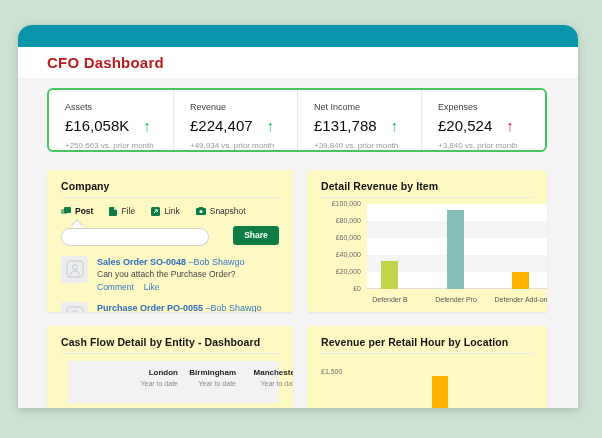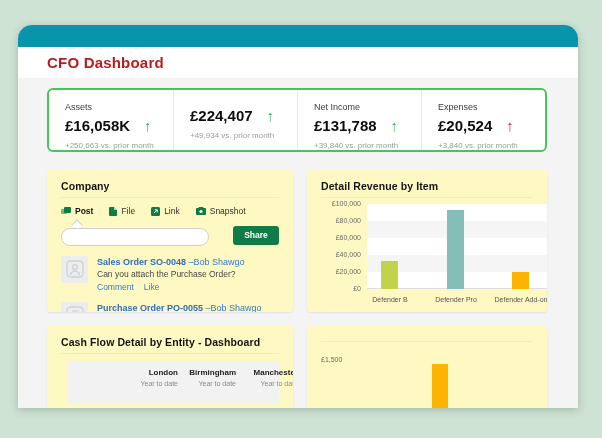--- a/index.html
+++ b/index.html
@@ -14,21 +14,21 @@
   .app-title { font-size:15px; font-weight:bold; color:#b91c1c; letter-spacing:.2px; }
   .content { padding:10px 31px 0 29px; }
 
   
   .kpi-row { display:grid; grid-template-columns:repeat(4,1fr); background:#fff;
              border:2px solid #46c55f; border-radius:6px; height:64px; }
   .kpi { padding:12px 0 0 16px; border-left:1px solid #eaeaea; }
   .kpi:first-child { border-left:none; }
   .kpi-label { font-size:9px; color:#3d3d3d; }
   .kpi-value-row { display:flex; align-items:center; gap:14px; margin-top:5px; }
-  .kpi-value { font-size:15px; font-weight:bold; color:#0d0d0d; }
+  .kpi-value { font-size:15px; font-weight:normal; color:#0d0d0d; }
   .kpi-arrow { font-size:15px; font-weight:bold; line-height:10px; }
   .kpi-delta { font-size:8px; color:#9b9b9b; margin-top:7px; }
 
   
   .panel-grid { display:grid; grid-template-columns:246px 240px; gap:14px; margin-top:18px; }
   .panel { background:#fef9c3; border-radius:3px; overflow:hidden; box-shadow:0 1px 2px rgba(0,0,0,.08); }
   .panel.mid { height:142px; }
   .panel.bottom { height:92px; margin-top:-2px; }
   .panel-inner { padding:10px 14px 0 14px; }
   .panel-title { font-size:10.5px; font-weight:bold; color:#141414; letter-spacing:.1px; }
@@ -98,20 +98,21 @@
       <div class="kpi-row" style="border-color: rgb(70, 197, 95);">
         <div class="kpi">
           <div class="kpi-label">Assets</div>
           <div class="kpi-value-row">
             <span class="kpi-value">£16,058K</span>
             <span class="kpi-arrow" style="color: rgb(37, 189, 76);">↑</span>
           </div>
           <div class="kpi-delta">+250,663 vs. prior month</div>
         </div>
         <div class="kpi">
+          <div class="kpi-label">Revenue</div>
           <div class="kpi-value-row">
             <span class="kpi-value">£224,407</span>
             <span class="kpi-arrow" style="color: rgb(37, 189, 76);">↑</span>
           </div>
           <div class="kpi-delta">+49,934 vs. prior month</div>
         </div>
         <div class="kpi">
           <div class="kpi-label">Net Income</div>
           <div class="kpi-value-row">
             <span class="kpi-value">£131,788</span>
@@ -267,20 +268,21 @@
               <div class="cf-col">
                 <div class="cf-col-name">Manchester</div>
                 <div class="cf-col-sub">Year to date</div>
               </div>
             </div>
           </div>
         </div>
 
         <div class="panel bottom">
           <div class="panel-inner">
+            <div class="panel-title">Revenue per Retail Hour by Location</div>
             <div class="panel-hr"></div>
             <div class="chart2">
               <div class="c2-tick" style="top:10px">£1,500</div>
 
               <div class="c2-bar" style="background: rgb(252, 180, 0); height: 107.333px; top: 17.6667px;"></div>
             </div>
           </div>
         </div>
       </div>
 

